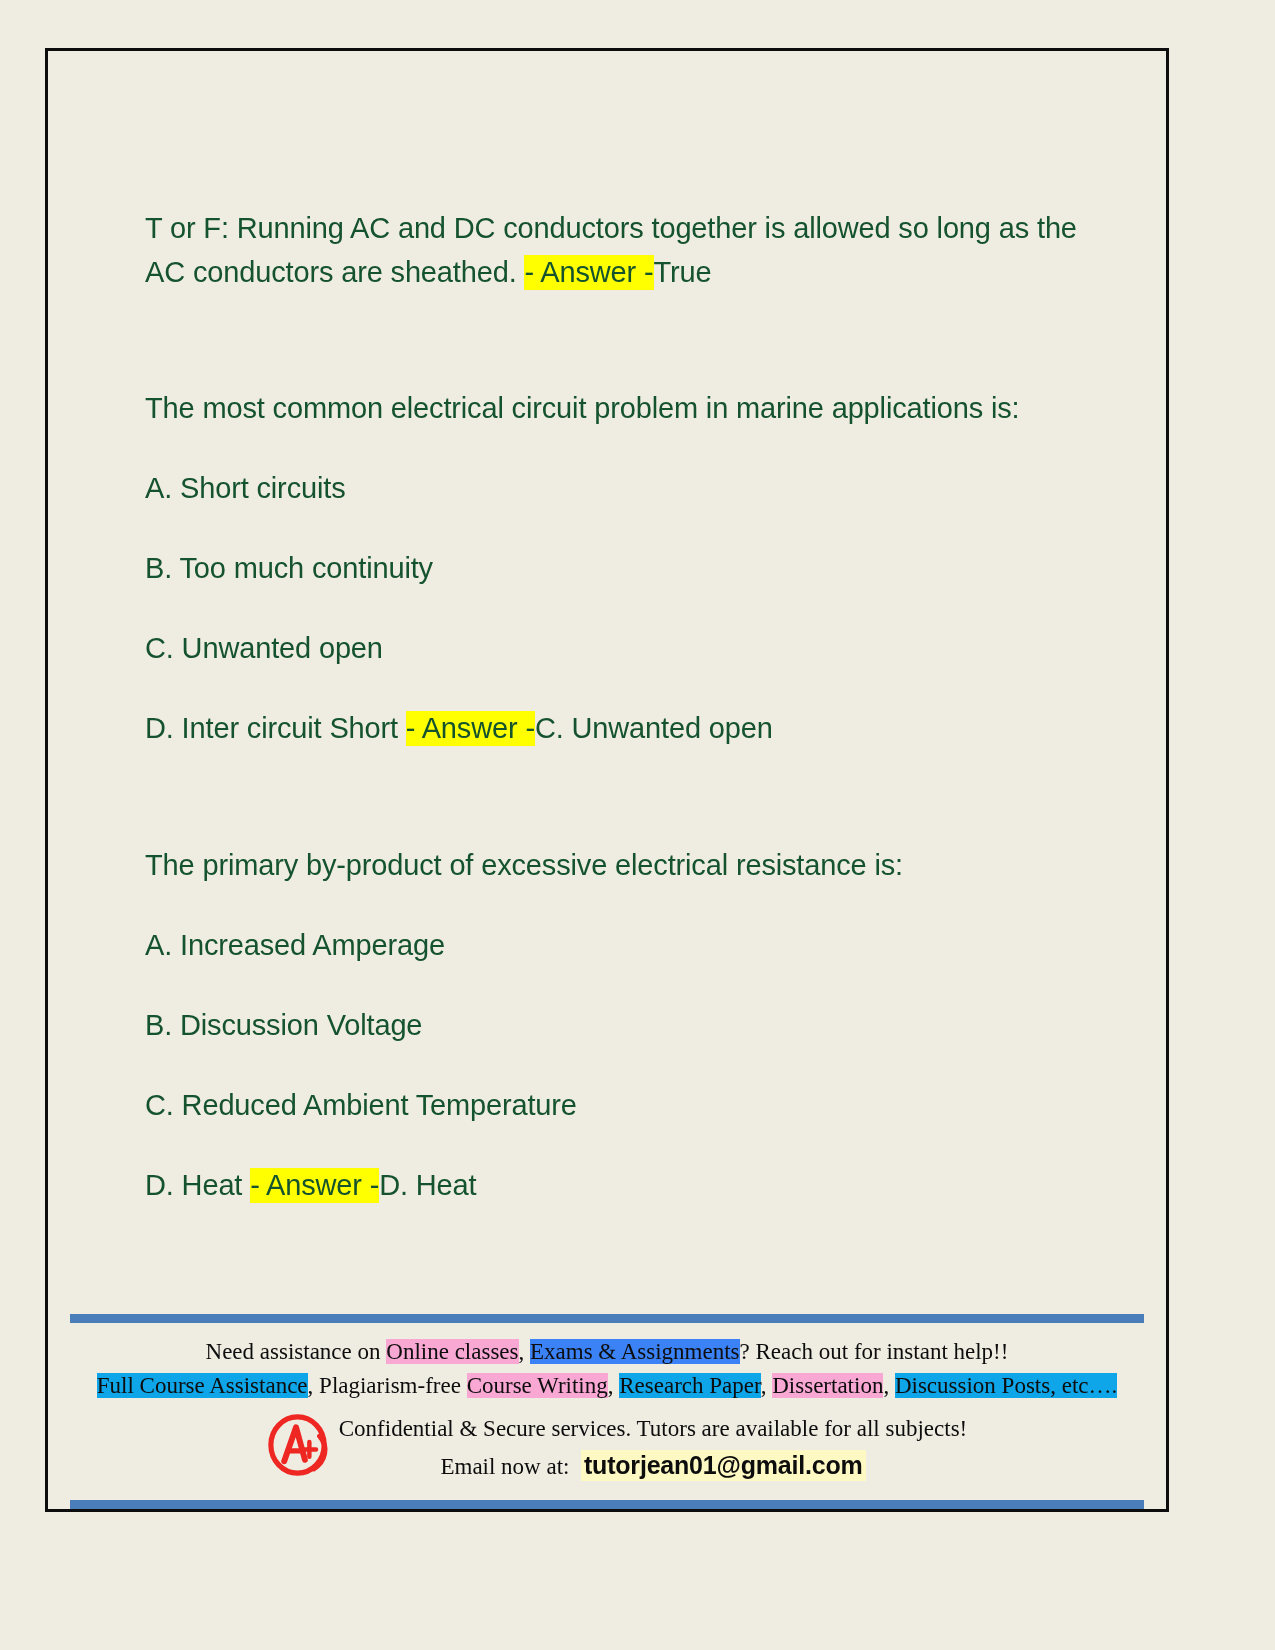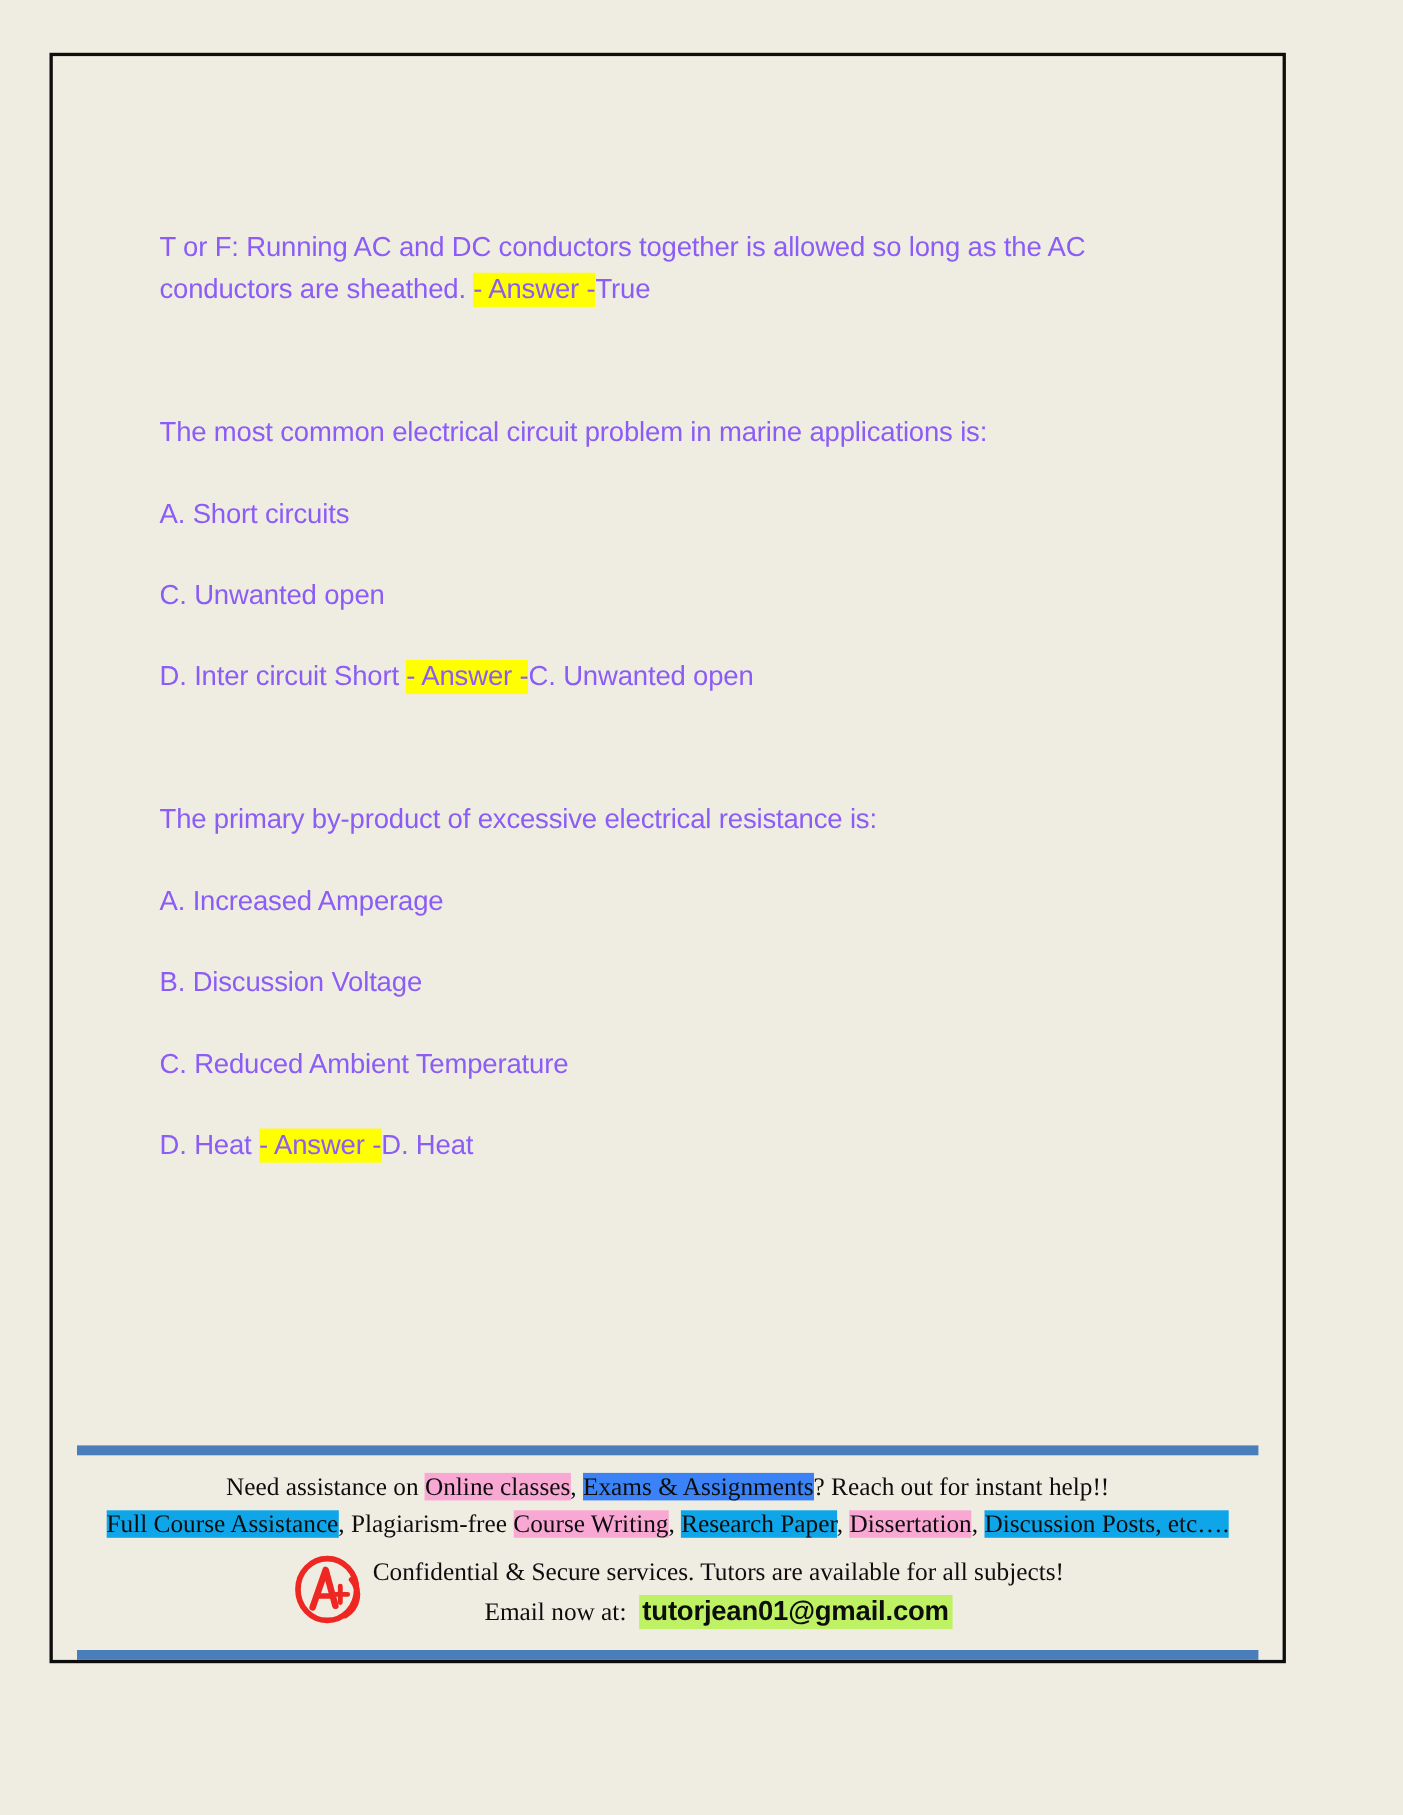--- a/index.html
+++ b/index.html
@@ -28,23 +28,23 @@
 
   .content {
     position: absolute;
     left: 97px;
     top: 155px;
     width: 940px;
   }
   .q-line {
     margin: 0 0 36px 0;
     font-family: "Liberation Sans Narrow", "Liberation Sans", sans-serif;
-    font-size: 25px;
+    font-size: 29px;
     line-height: 1.52;
-    color: #8b5cf6;
+    color: #14532d;
     letter-spacing: -0.15px;
     white-space: normal;
   }
   .q-stem { margin-bottom: 36px; }
   .gap-lg { height: 56px; }
   .gap-xl { height: 66px; }
 
   .hl-yellow {
     background: #ffff00;
     padding: 1px 0 2px 0;
@@ -103,21 +103,21 @@
   }
   .f-line4 {
     font-size: 23px;
     line-height: 1.5;
     margin: 0;
   }
   .email {
     font-family: "Liberation Sans Narrow", "Liberation Sans", sans-serif;
     font-weight: bold;
     font-size: 25px;
-    background: #bef264;
+    background: #fef9c3;
     padding: 1px 3px 2px 3px;
     letter-spacing: -0.2px;
   }
 
   .hl-cyan { background: #f9a8d4; text-align: center; }
   .hl-green { background: #3b82f6; }
   .hl-yel { background: #0ea5e9; }
 
   
   .logo {
@@ -134,20 +134,21 @@
 <div class="page">
 
   <div class="content">
 
     <p class="q-line"><span>T or F: Running AC and DC conductors together is allowed so long as the AC conductors are sheathed. </span><span class="hl-yellow">- Answer -</span><span>True</span></p>
 
     <div class="gap-lg"></div>
 
     <p class="q-line q-stem">The most common electrical circuit problem in marine applications is:</p>
     <p class="q-line">A. Short circuits</p>
+    <p class="q-line">B. Too much continuity</p>
     <p class="q-line">C. Unwanted open</p>
     <p class="q-line"><span>D. Inter circuit Short </span><span class="hl-yellow">- Answer -</span><span>C. Unwanted open</span></p>
 
     <div class="gap-lg"></div>
 
     <p class="q-line q-stem">The primary by-product of excessive electrical resistance is:</p>
     <p class="q-line">A. Increased Amperage</p>
     <p class="q-line">B. Discussion Voltage</p>
     <p class="q-line">C. Reduced Ambient Temperature</p>
     <p class="q-line"><span>D. Heat </span><span class="hl-yellow">- Answer -</span><span>D. Heat</span></p>

